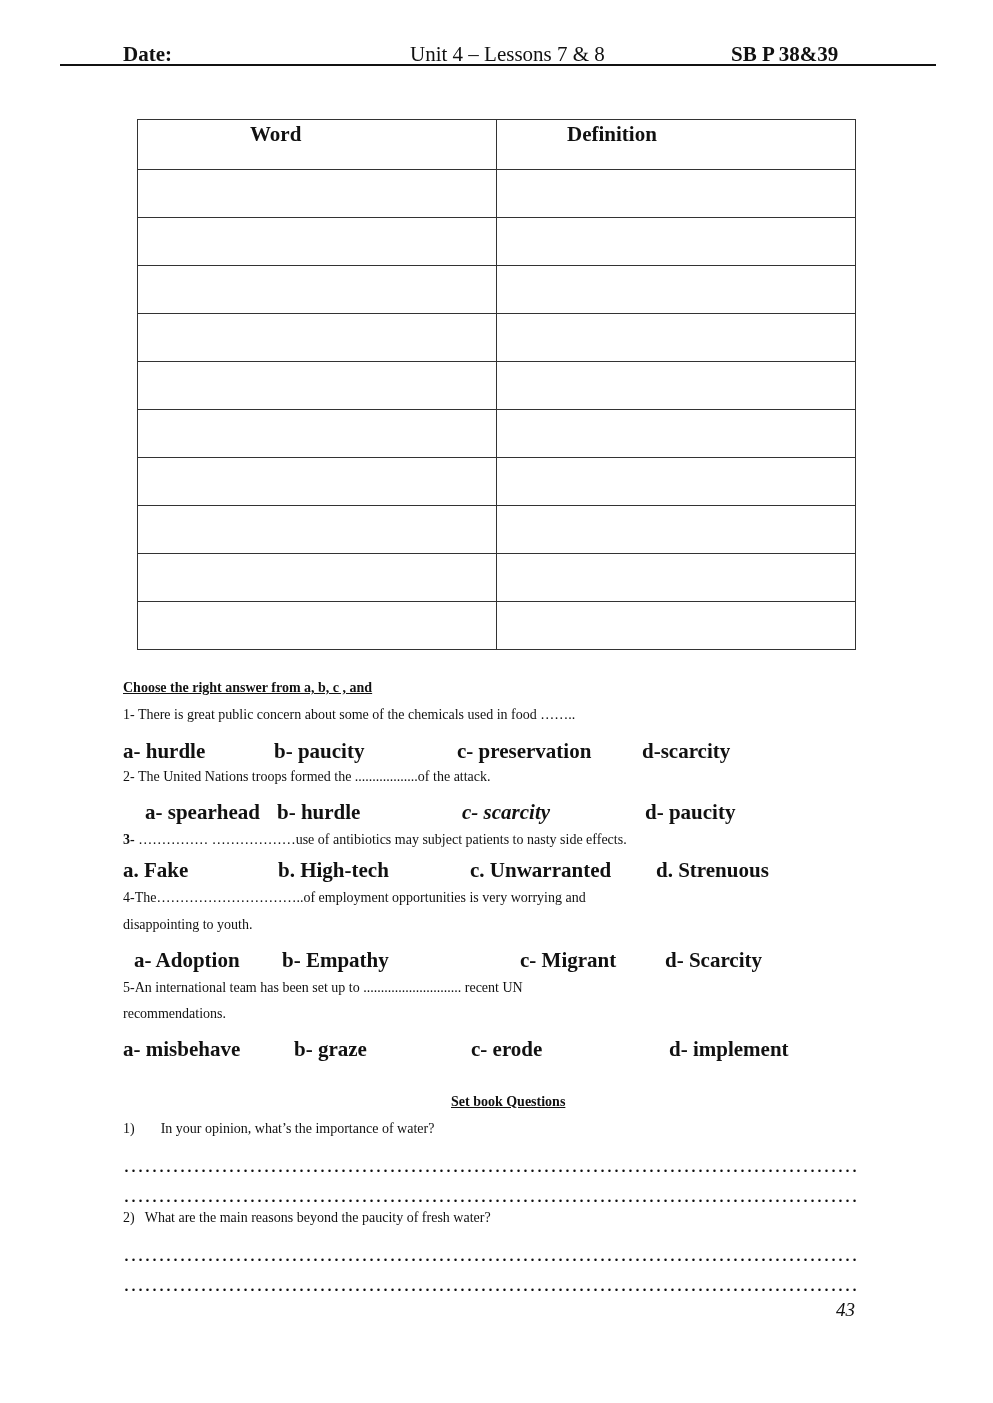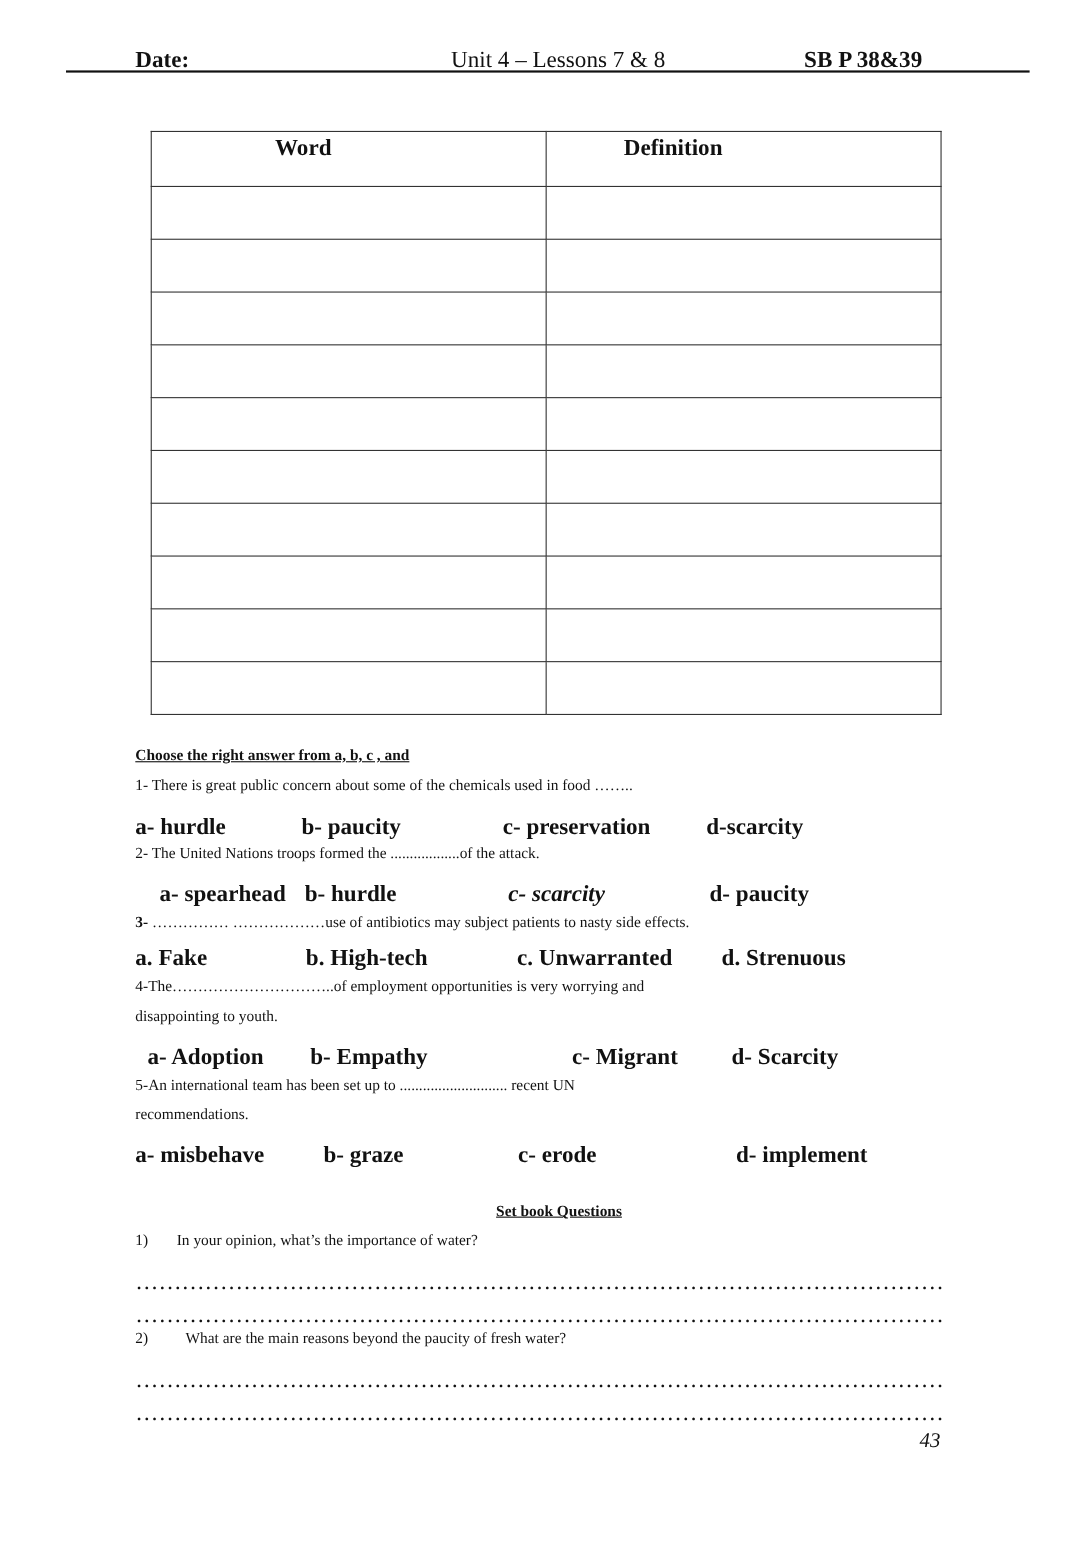--- a/index.html
+++ b/index.html
@@ -117,17 +117,17 @@
 <div class="opt" style="left:294px;top:1037px;">b- graze</div>
 <div class="opt" style="left:471px;top:1037px;">c- erode</div>
 <div class="opt" style="left:669px;top:1037px;">d- implement</div>
 
 <div class="abs u" style="left:451px;top:1094px;font-size:14px;">Set book Questions</div>
 
 <div class="abs txt" style="top:1121px;"><span>1)</span><span style="margin-left:26px;">In your opinion, what’s the importance of water?</span></div>
 <div class="abs dots" style="top:1153px;">……………………………………………………………………………………………</div>
 <div class="abs dots" style="top:1183px;">……………………………………………………………………………………………</div>
 
-<div class="abs txt" style="top:1210px;"><span>2)</span><span style="margin-left:34px;">What are the main reasons beyond the paucity of fresh water?</span></div>
+<div class="abs txt" style="top:1210px;"><span>2)</span><span style="margin-left:10px;">What are the main reasons beyond the paucity of fresh water?</span></div>
 <div class="abs dots" style="top:1242px;">……………………………………………………………………………………………</div>
 <div class="abs dots" style="top:1272px;">……………………………………………………………………………………………</div>
 
 <div class="abs pg">43</div>
 
 </body></html>

